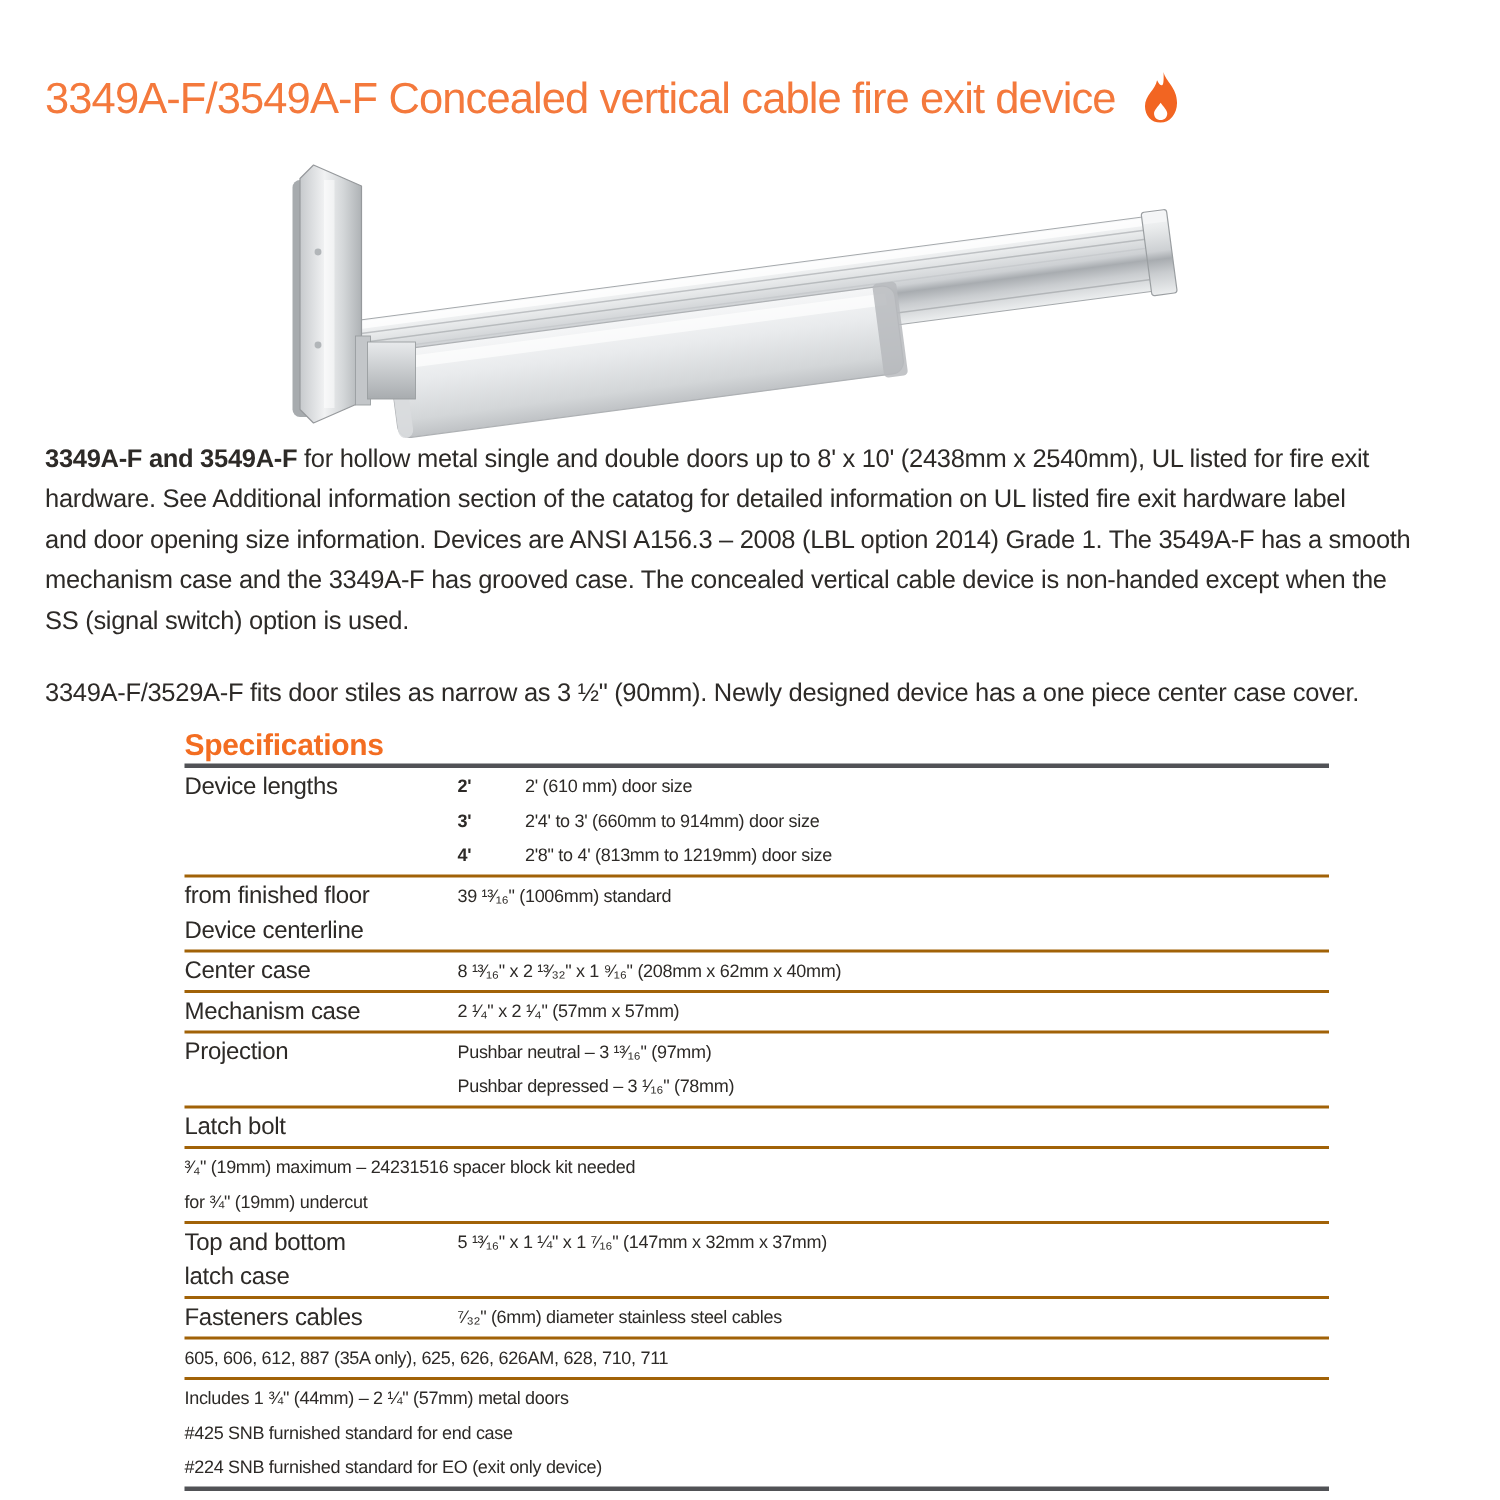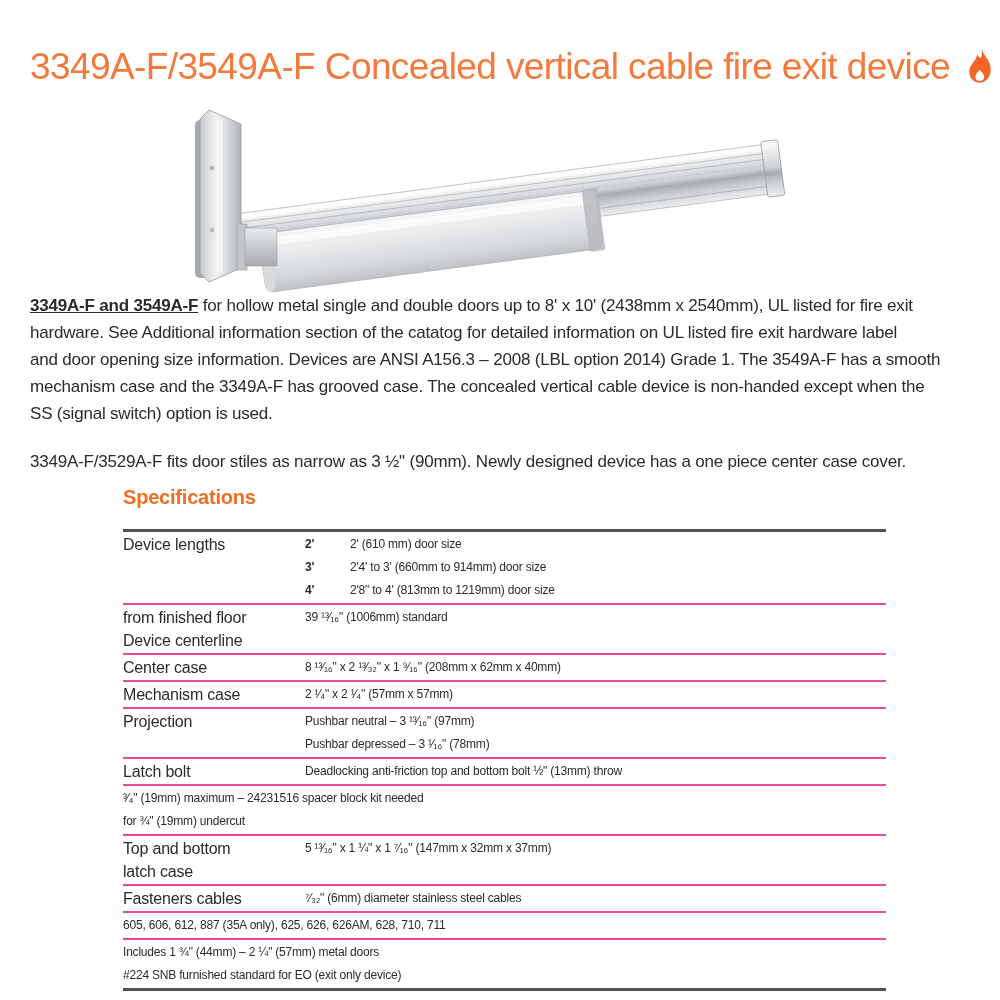--- a/index.html
+++ b/index.html
@@ -3,34 +3,34 @@
 <meta charset="utf-8">
 <style>
   html,body{margin:0;padding:0;background:#ffffff;}
   body{
     width:1000px;height:1000px;position:relative;overflow:hidden;
     font-family:"Liberation Sans","DejaVu Sans",sans-serif;
     color:#2d2a27;-webkit-font-smoothing:antialiased;
   }
   
   .title-row{position:absolute;left:30px;top:46px;display:flex;align-items:center;gap:15px;}
-  .page-title{font-size:37px;font-weight:400;color:#f4793c;letter-spacing:-0.6px;white-space:nowrap;}
+  .page-title{font-size:29px;font-weight:400;color:#f4793c;letter-spacing:-0.6px;white-space:nowrap;}
   .flame{width:30px;height:38px;flex:none;margin-top:2px;}
   
   .figure{position:absolute;left:183px;top:94px;width:624px;height:202px;}
   
   .para1{position:absolute;left:30px;top:292px;font-size:17px;line-height:27px;letter-spacing:-0.2px;}
   .para1 .line{white-space:nowrap;}
-  .para1 .b{font-weight:700;text-decoration:underline;}
+  .para1 .b{font-weight:700;}
   .para2{position:absolute;left:30px;top:448px;font-size:17px;line-height:27px;letter-spacing:-0.2px;white-space:nowrap;}
   
   .specs{position:absolute;left:123px;top:486px;width:763px;}
-  .specs h2{margin:0 0 20px 0;font-size:20px;font-weight:700;color:#f36d21;letter-spacing:-0.2px;}
+  .specs h2{margin:0 0 0 0;font-size:20px;font-weight:700;color:#f36d21;letter-spacing:-0.2px;}
   .spec-table{border-top:3px solid #515256;}
-  .spec-row{display:flex;border-bottom:2px solid #ec4899;padding:1px 0 1px 0;}
+  .spec-row{display:flex;border-bottom:2px solid #a16207;padding:1px 0 1px 0;}
   .spec-row:last-child{border-bottom:3px solid #515256;}
   .spec-label{width:182px;flex:none;font-size:16px;line-height:23px;letter-spacing:-0.2px;}
   .spec-value{flex:1;font-size:12px;line-height:23px;letter-spacing:-0.2px;}
   .len-size{display:inline-block;width:45px;font-weight:700;}
 </style>
 </head>
 <body>
 
 <div class="title-row">
   <span class="page-title">3349A-F/3549A-F Concealed vertical cable fire exit device</span>
@@ -160,23 +160,20 @@
         </div>
         <div class="spec-value">
           <div>Pushbar neutral – 3 ¹³⁄₁₆" (97mm)</div>
           <div>Pushbar depressed – 3 ¹⁄₁₆" (78mm)</div>
         </div>
       </div>
       <div class="spec-row">
         <div class="spec-label">
           <div>Latch bolt</div>
         </div>
-        <div class="spec-value">
-          <div>Deadlocking anti-friction top and bottom bolt ½" (13mm) throw</div>
-        </div>
       </div>
       <div class="spec-row">
         <div class="spec-value">
           <div>³⁄₄" (19mm) maximum – 24231516 spacer block kit needed</div>
           <div>for ¾" (19mm) undercut</div>
         </div>
       </div>
       <div class="spec-row">
         <div class="spec-label">
           <div>Top and bottom</div>
@@ -195,17 +192,18 @@
         </div>
       </div>
       <div class="spec-row">
         <div class="spec-value">
           <div>605, 606, 612, 887 (35A only), 625, 626, 626AM, 628, 710, 711</div>
         </div>
       </div>
       <div class="spec-row">
         <div class="spec-value">
           <div>Includes 1 ¾" (44mm) – 2 ¼" (57mm) metal doors</div>
+          <div>#425 SNB furnished standard for end case</div>
           <div>#224 SNB furnished standard for EO (exit only device)</div>
         </div>
       </div>
     </div>
 </div>
 
 </body></html>

